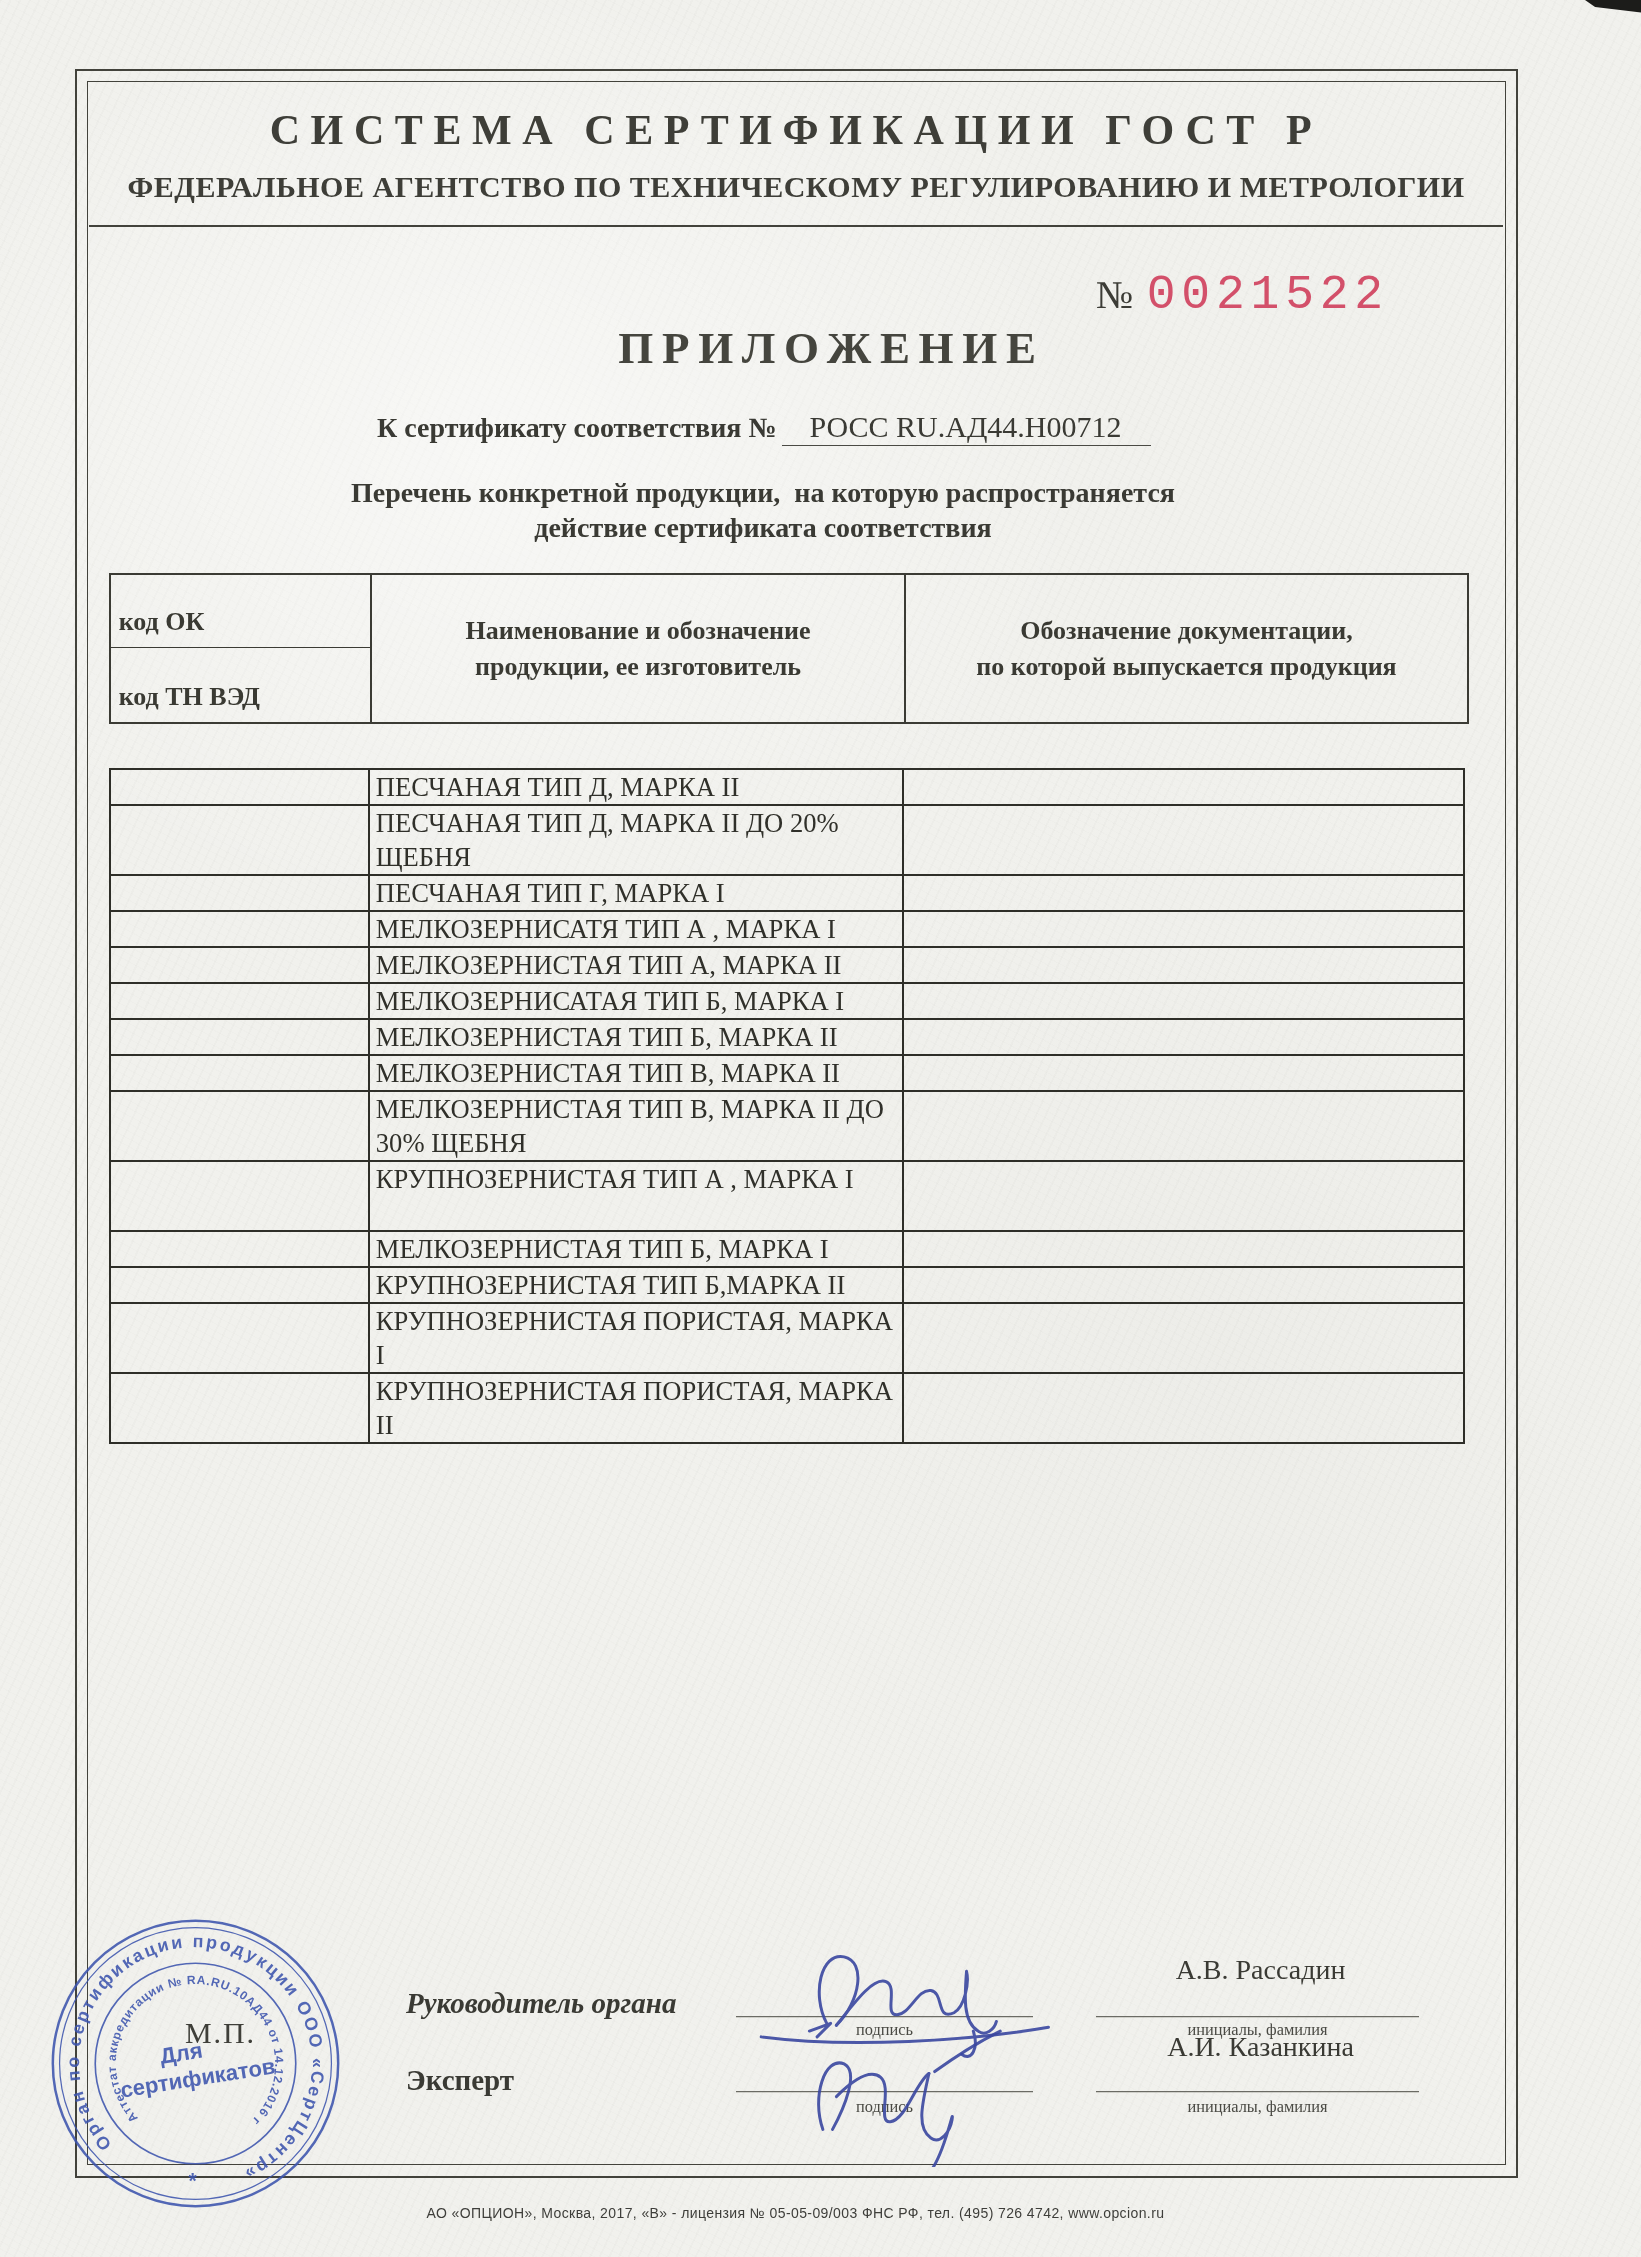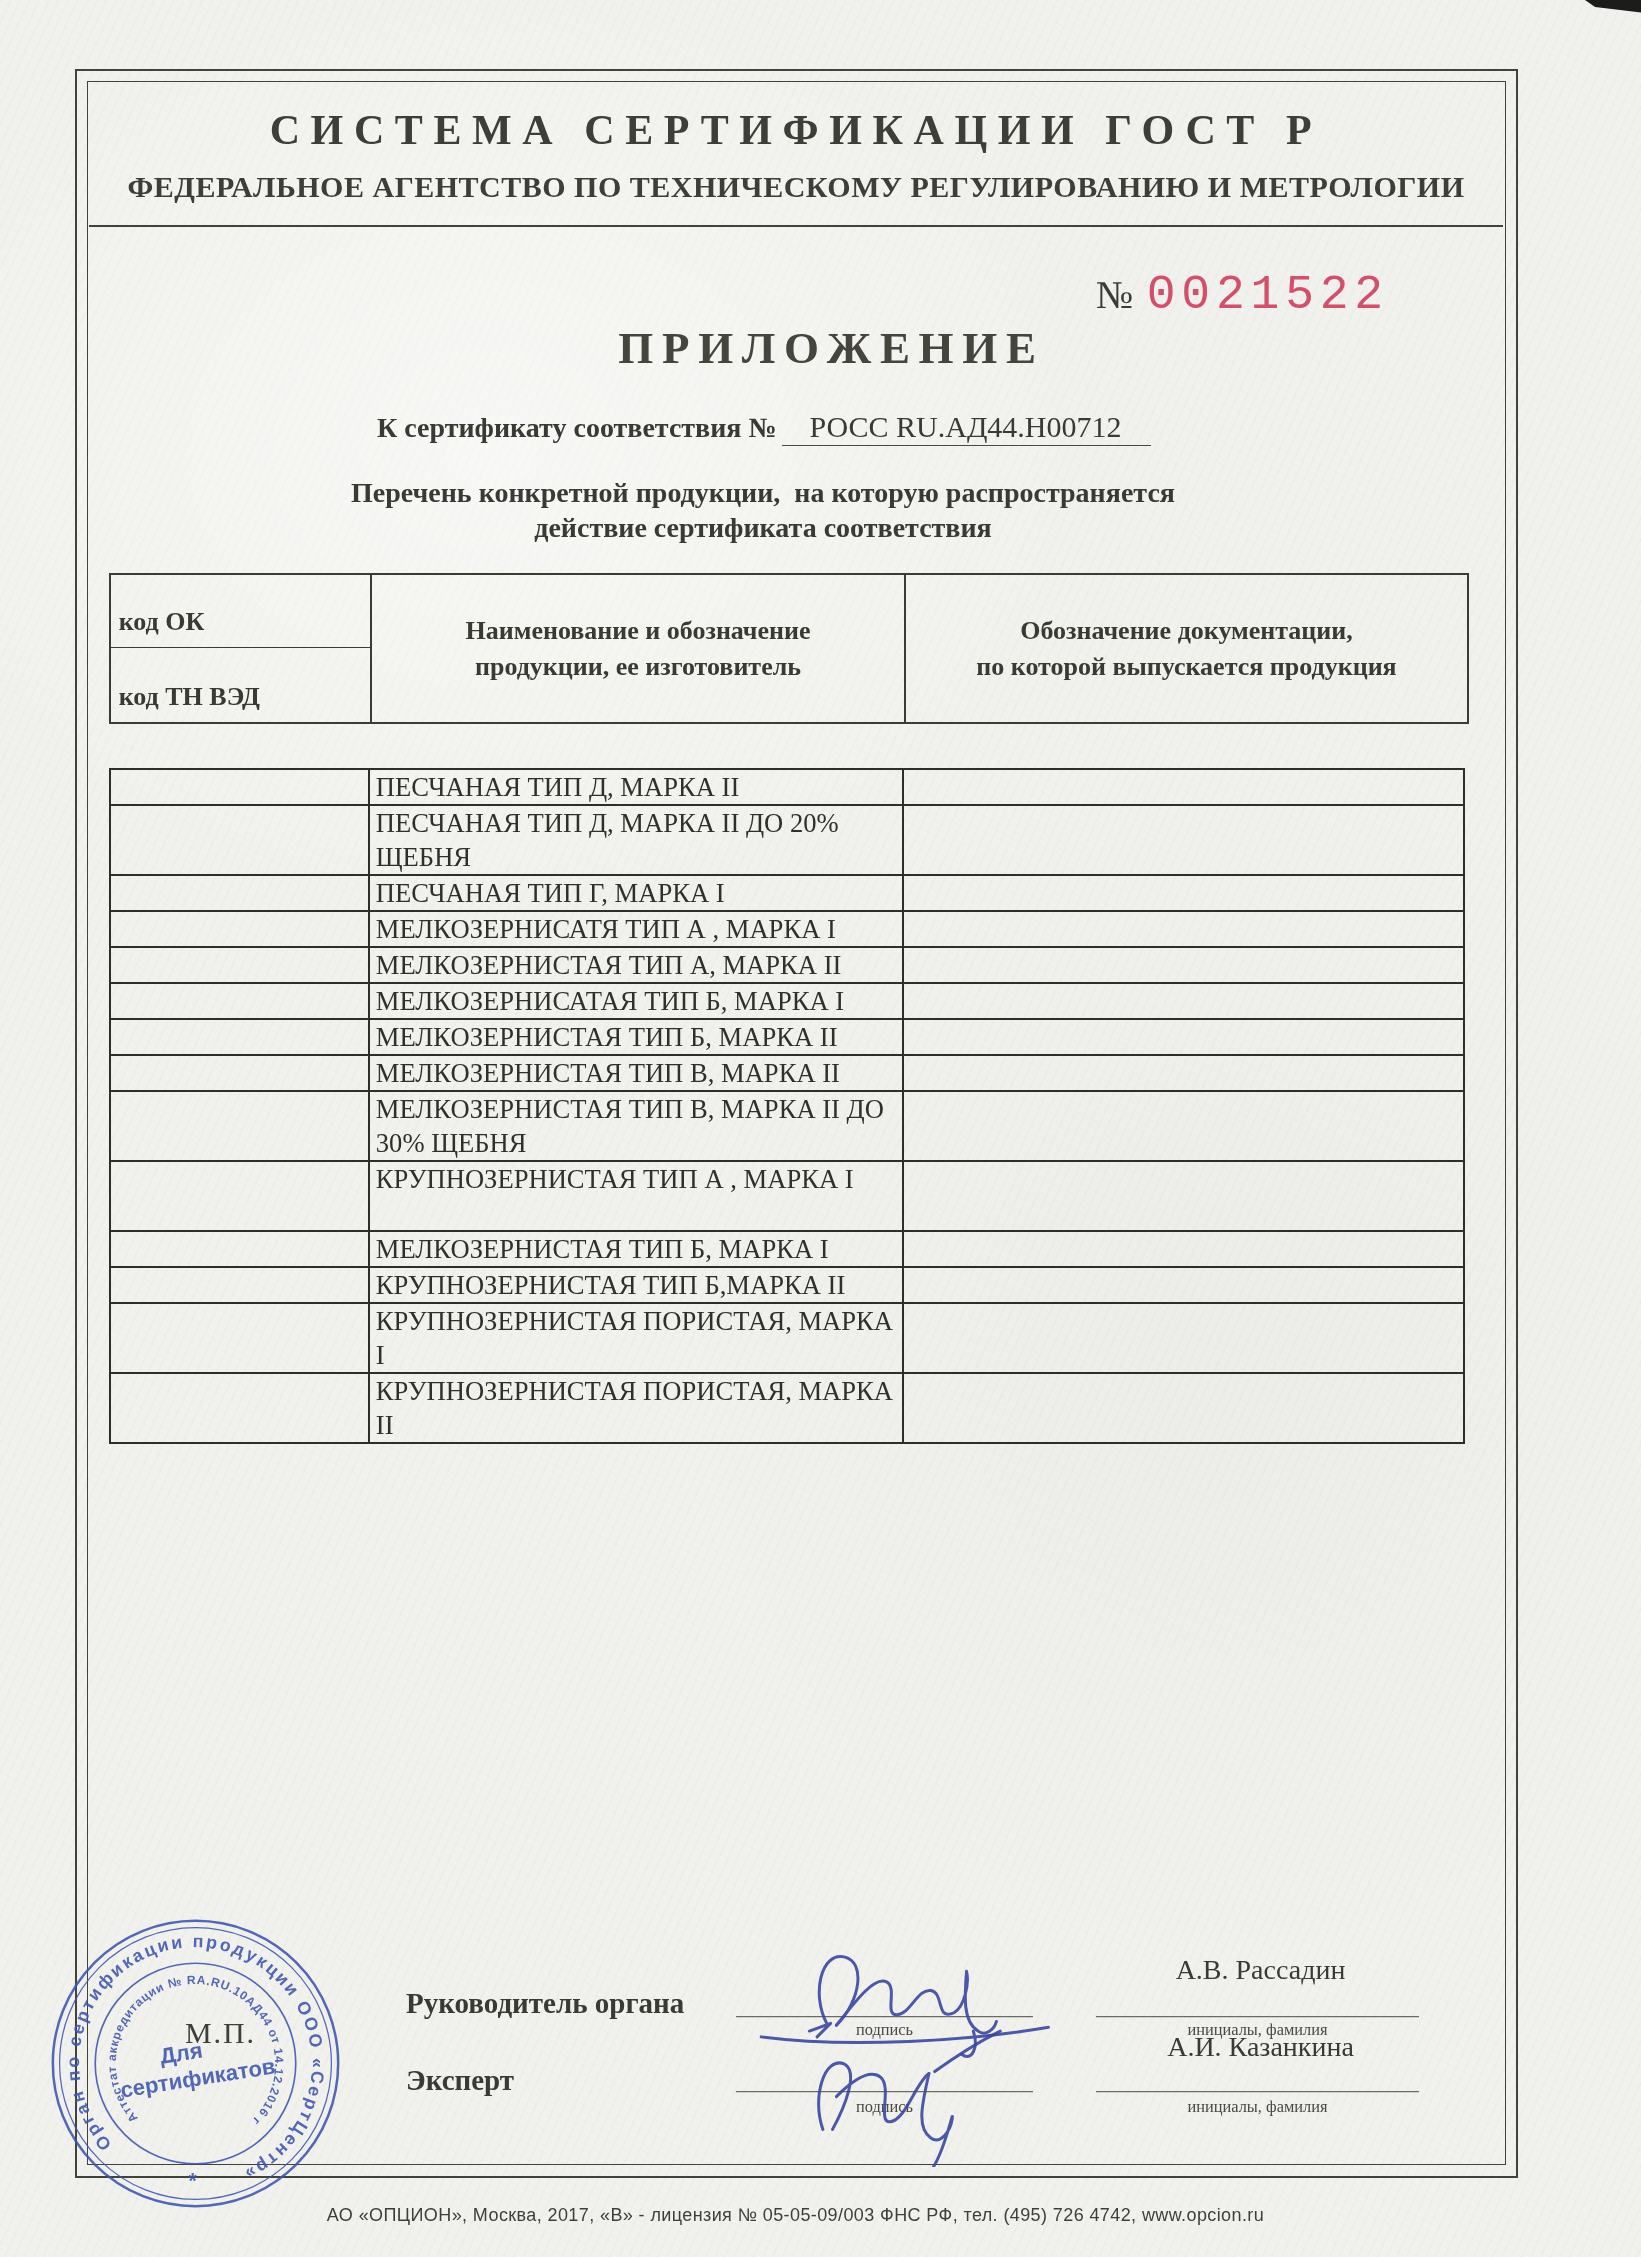--- a/index.html
+++ b/index.html
@@ -69,21 +69,21 @@
   .sig-line{position:absolute; height:0; border-bottom:1.5px solid #6b6b64;
     box-shadow:0 1px 0 rgba(110,110,100,.25);}
   .sig-caption{position:absolute; font-size:16.4px; color:#4a4a44; text-align:center;}
   .mp-label{position:absolute; left:185px; top:2016px; font-size:30px; color:#3f3f39;
     letter-spacing:1.9px; z-index:3;}
 
   .stamp-svg{position:absolute; left:48px; top:1916px; z-index:4; opacity:.88;}
   .signature-svg{position:absolute; left:676px; top:1926px; z-index:4;}
 
   .footer-line{position:absolute; left:87px; top:2205px; width:1417px; text-align:center;
-    font-family:"Liberation Sans", sans-serif; font-size:18px; color:#3e3e3a;
+    font-family:"Liberation Sans", sans-serif; font-size:14px; color:#3e3e3a;
     letter-spacing:0.4px;}
 </style>
 </head>
 <body>
 
 <div class="page">
 
   <div class="scan-corner"></div>
   <div class="frame-outer"></div>
   <div class="frame-inner"></div>
@@ -197,21 +197,21 @@
           <tr>
             <td></td>
             <td>КРУПНОЗЕРНИСТАЯ ПОРИСТАЯ, МАРКА
 II</td>
             <td></td>
           </tr>
         </tbody>
     </table>
   </div>
 
-  <div class="sig-label" style="left:406px; top:1987px;">Руководитель органа</div>
+  <div class="sig-label" style="left:406px; top:1987px;font-style:italic;">Руководитель органа</div>
   <div class="sig-line" style="left:736px; top:2016px; width:297px;"></div>
   <div class="sig-caption" style="left:736px; top:2020px; width:297px;">подпись</div>
   <div class="sig-name" style="left:1101px; top:1954px; width:319px;">А.В. Рассадин</div>
   <div class="sig-line" style="left:1096px; top:2016px; width:323px;"></div>
   <div class="sig-caption" style="left:1096px; top:2020px; width:323px;">инициалы, фамилия</div>
 
   <div class="sig-label" style="left:406px; top:2064px;">Эксперт</div>
   <div class="sig-line" style="left:736px; top:2091px; width:297px;"></div>
   <div class="sig-caption" style="left:736px; top:2097px; width:297px;">подпись</div>
   <div class="sig-name" style="left:1101px; top:2031px; width:319px;">А.И. Казанкина</div>

